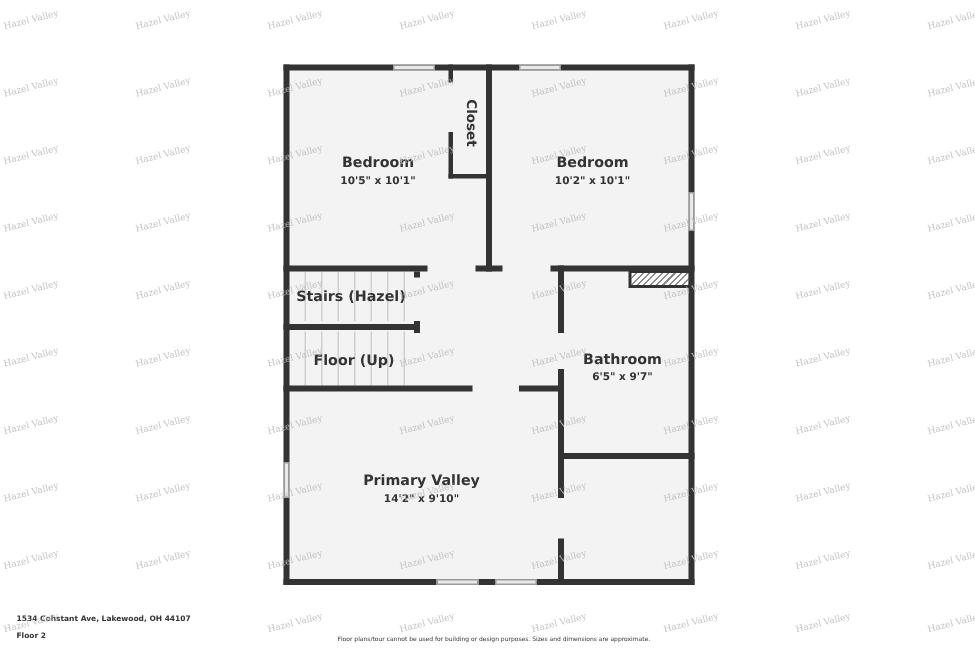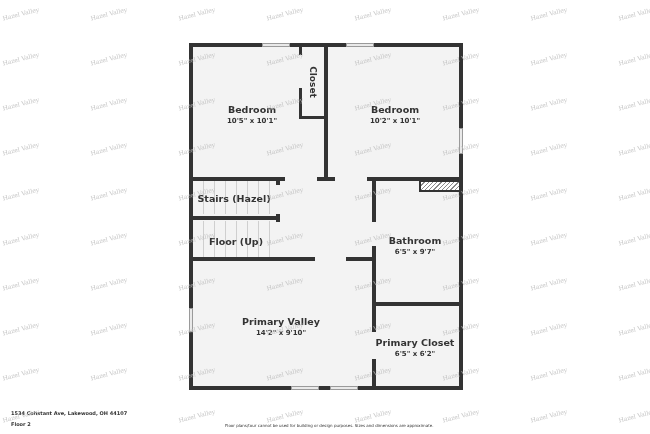--- a/index.html
+++ b/index.html
@@ -92,24 +92,20 @@
     <span class="name">Floor (Up)</span>
   </div>
   <div class="label" style="left:415px;top:245px;">
     <span class="name">Bathroom</span>
     <span class="dim">6'5" x 9'7"</span>
   </div>
   <div class="label" style="left:281px;top:326px;">
     <span class="name">Primary Valley</span>
     <span class="dim">14'2" x 9'10"</span>
   </div>
-  <div class="label" style="left:415px;top:347px;">
-    <span class="name">Primary Closet</span>
-    <span class="dim">6'5" x 6'2"</span>
-  </div>
 </div>
 
 <div class="footer-text" style="left:11px;top:410px;">1534 Cohstant Ave, Lakewood, OH 44107</div>
 <div class="footer-text" style="left:11px;top:421px;">Floor 2</div>
 <div class="footer-text" style="left:225px;top:423px;font-size:4px;font-weight:normal;">Floor plans/tour cannot be used for building or design purposes. Sizes and dimensions are approximate.</div>
 
 <div class="wm-layer">
   <span class="wm" style="left:2px;top:10px;">Hazel Valley</span>
   <span class="wm" style="left:90px;top:10px;">Hazel Valley</span>
   <span class="wm" style="left:178px;top:10px;">Hazel Valley</span>

